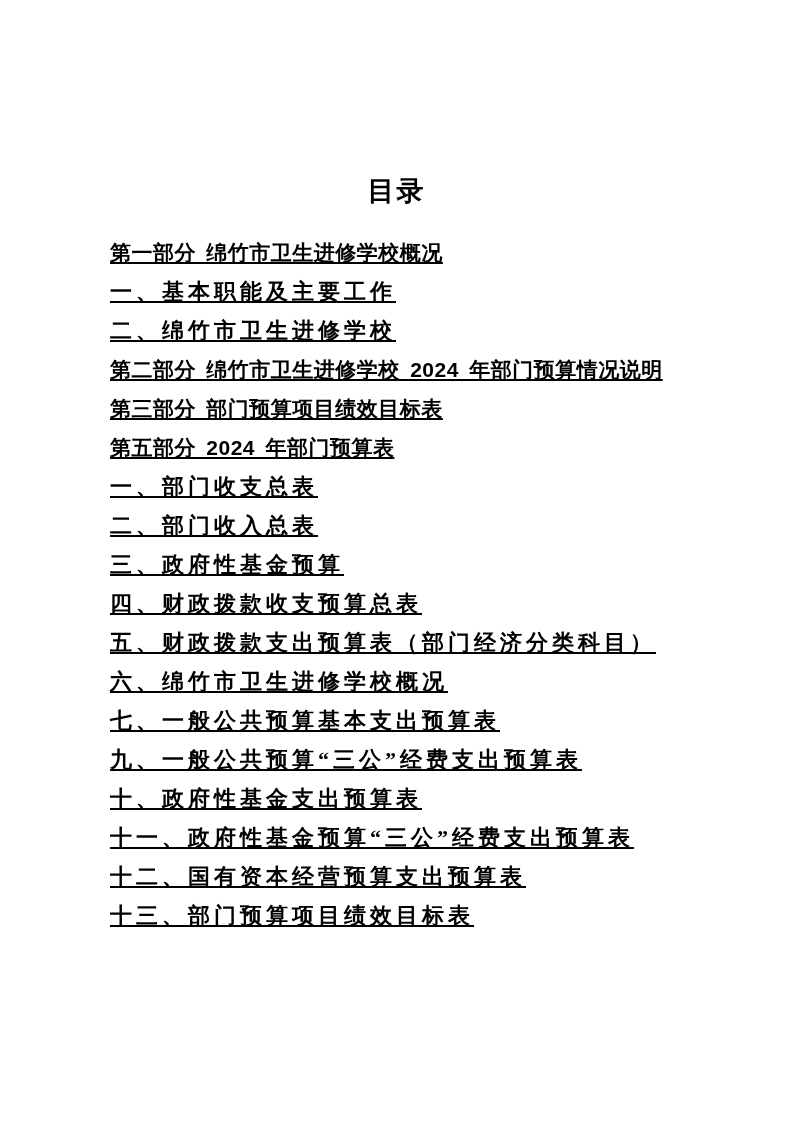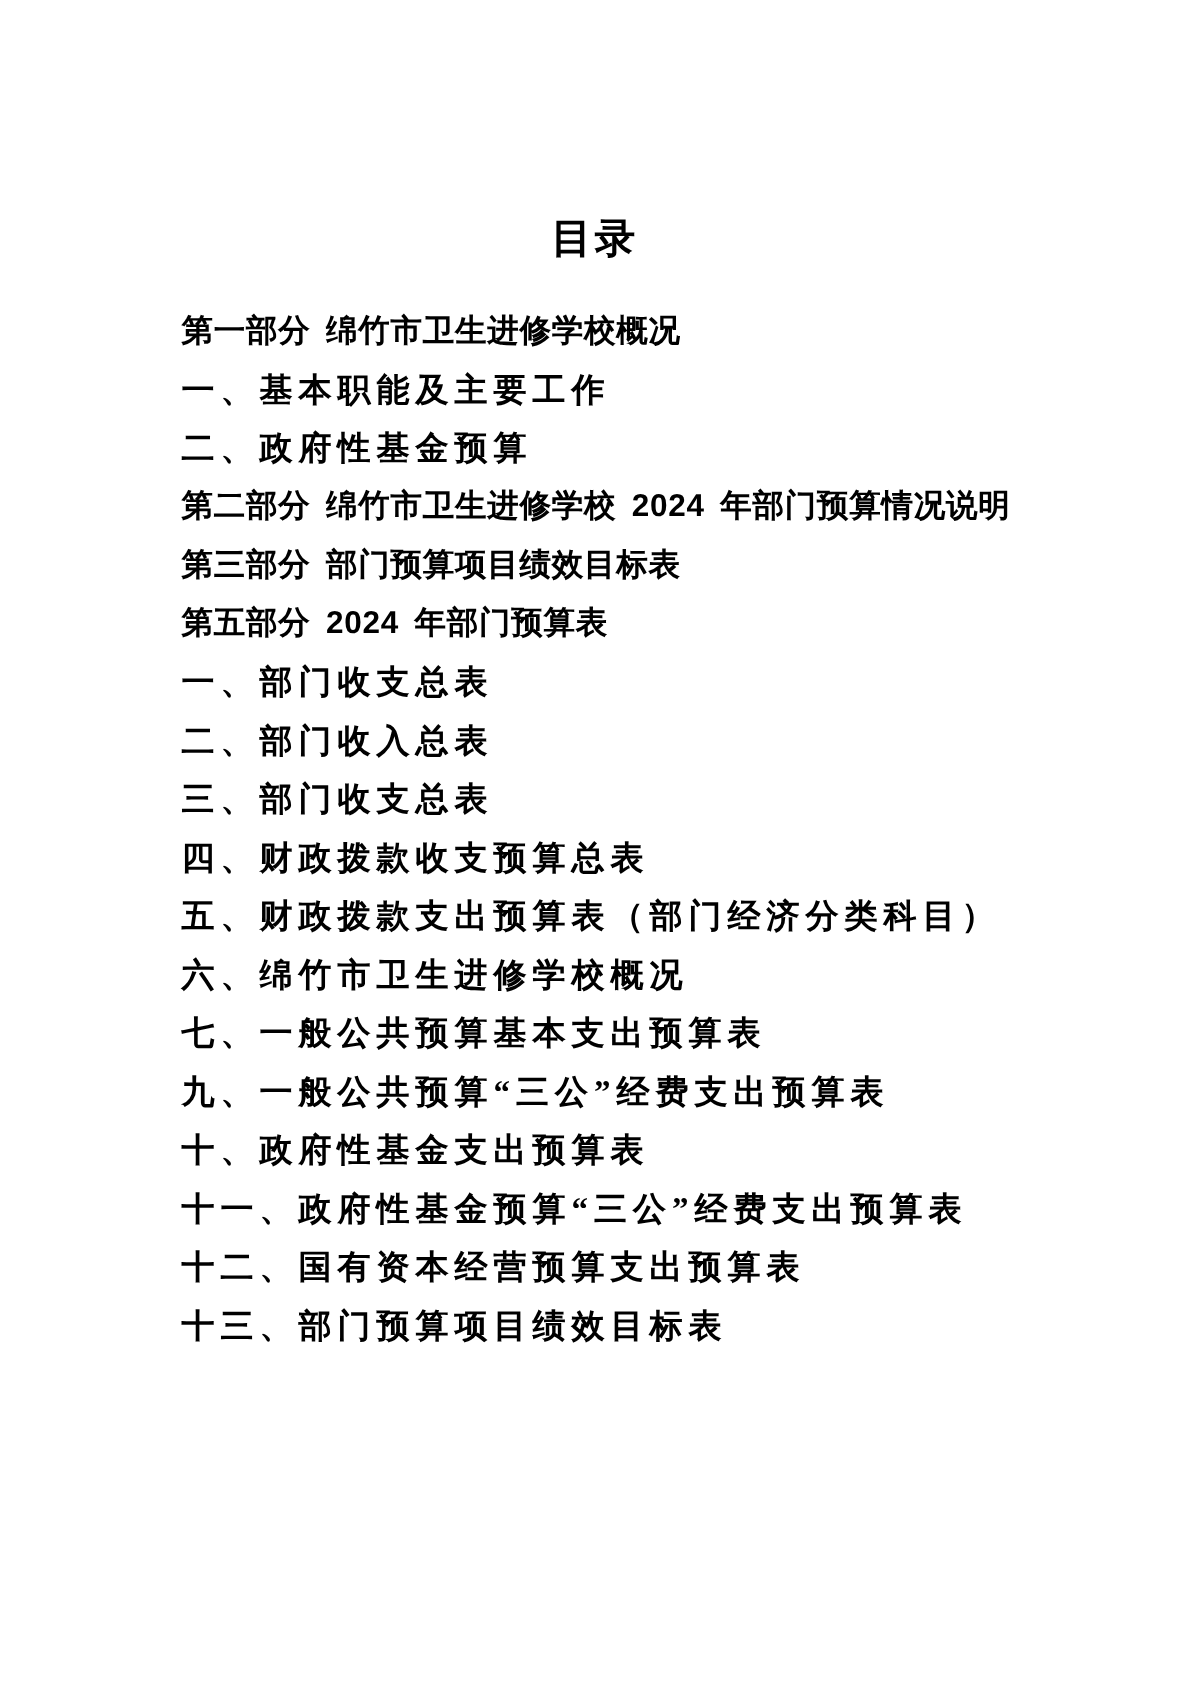--- a/index.html
+++ b/index.html
@@ -5,39 +5,41 @@
   * { margin: 0; padding: 0; box-sizing: border-box; }
   html, body { background: #ffffff; }
   .page {
     position: relative;
     width: 793px;
     height: 900px;
     background: #ffffff;
     color: #000000;
     overflow: hidden;
     font-family: "Liberation Serif", serif;
+    margin-top: 32px;
   }
   .doc-title {
     position: absolute;
     top: 142px;
     left: 0;
     width: 793px;
     text-align: center;
     font-family: "Liberation Sans", sans-serif;
     font-weight: bold;
     font-size: 27px;
     line-height: 35px;
     letter-spacing: 2px;
     white-space: nowrap;
   }
   .toc {
     position: absolute;
     top: 201px;
-    left: 121px;
+    left: 110px;
     width: 600px;
+    text-decoration: underline;
   }
   .toc-line {
     height: 39px;
     line-height: 39px;
     white-space: nowrap;
   }
   .toc-line.part {
     font-family: "Liberation Sans", sans-serif;
     font-weight: bold;
     font-size: 21px;
@@ -64,27 +66,27 @@
 </style>
 </head>
 <body>
 
 <div class="page" style="background: rgb(255, 255, 255); color: rgb(0, 0, 0);">
   <h1 class="doc-title">目录</h1>
 
   <div class="toc">
       <div class="toc-line part">第一部分 绵竹市卫生进修学校概况</div>
       <div class="toc-line item">一、基本职能及主要工作</div>
-      <div class="toc-line item">二、政府性基金预算</div>
+      <div class="toc-line item">二、绵竹市卫生进修学校</div>
       <div class="toc-line part">第二部分 绵竹市卫生进修学校 2024 年部门预算情况说明</div>
       <div class="toc-line part">第三部分 部门预算项目绩效目标表</div>
       <div class="toc-line part">第五部分 2024 年部门预算表</div>
       <div class="toc-line item">一、部门收支总表</div>
       <div class="toc-line item">二、部门收入总表</div>
-      <div class="toc-line item">三、部门收支总表</div>
+      <div class="toc-line item">三、政府性基金预算</div>
       <div class="toc-line item">四、财政拨款收支预算总表</div>
       <div class="toc-line item">五、财政拨款支出预算表（部门经济分类科目）</div>
       <div class="toc-line item">六、绵竹市卫生进修学校概况</div>
       <div class="toc-line item">七、一般公共预算基本支出预算表</div>
       <div class="toc-line item">九、一般公共预算“三公”经费支出预算表</div>
       <div class="toc-line item">十、政府性基金支出预算表</div>
       <div class="toc-line item">十一、政府性基金预算“三公”经费支出预算表</div>
       <div class="toc-line item">十二、国有资本经营预算支出预算表</div>
       <div class="toc-line item">十三、部门预算项目绩效目标表</div>
     </div>

